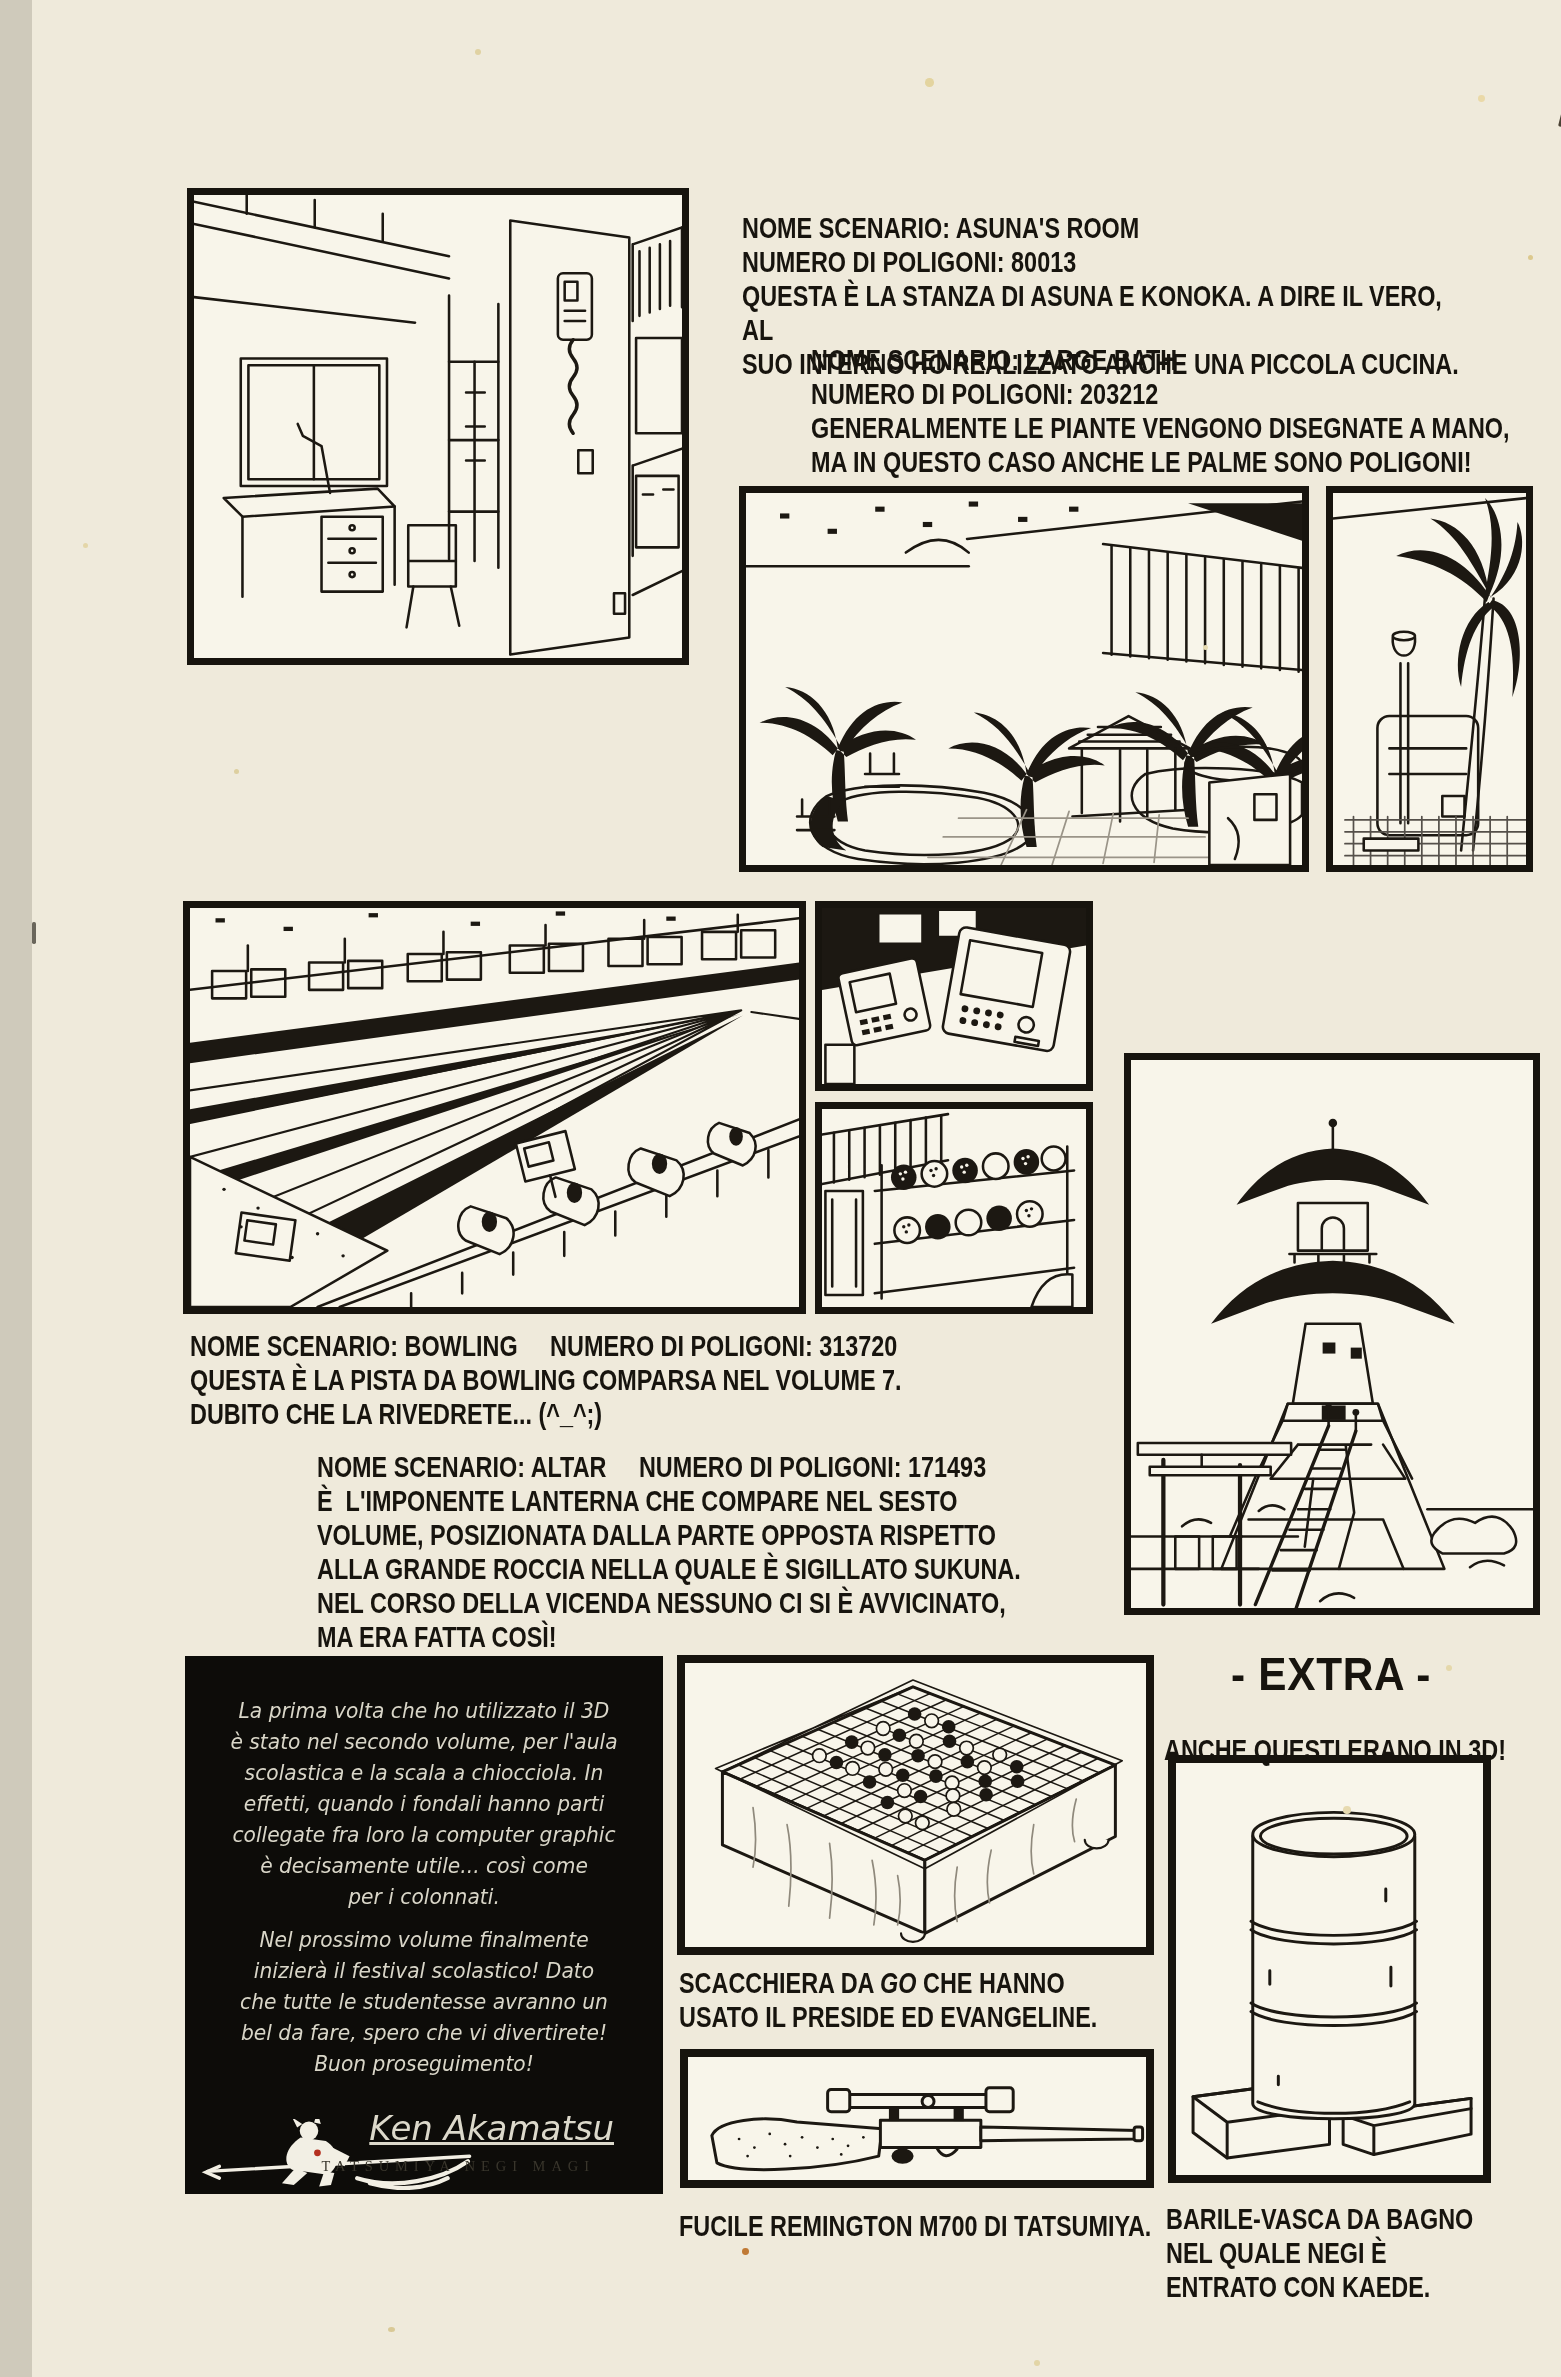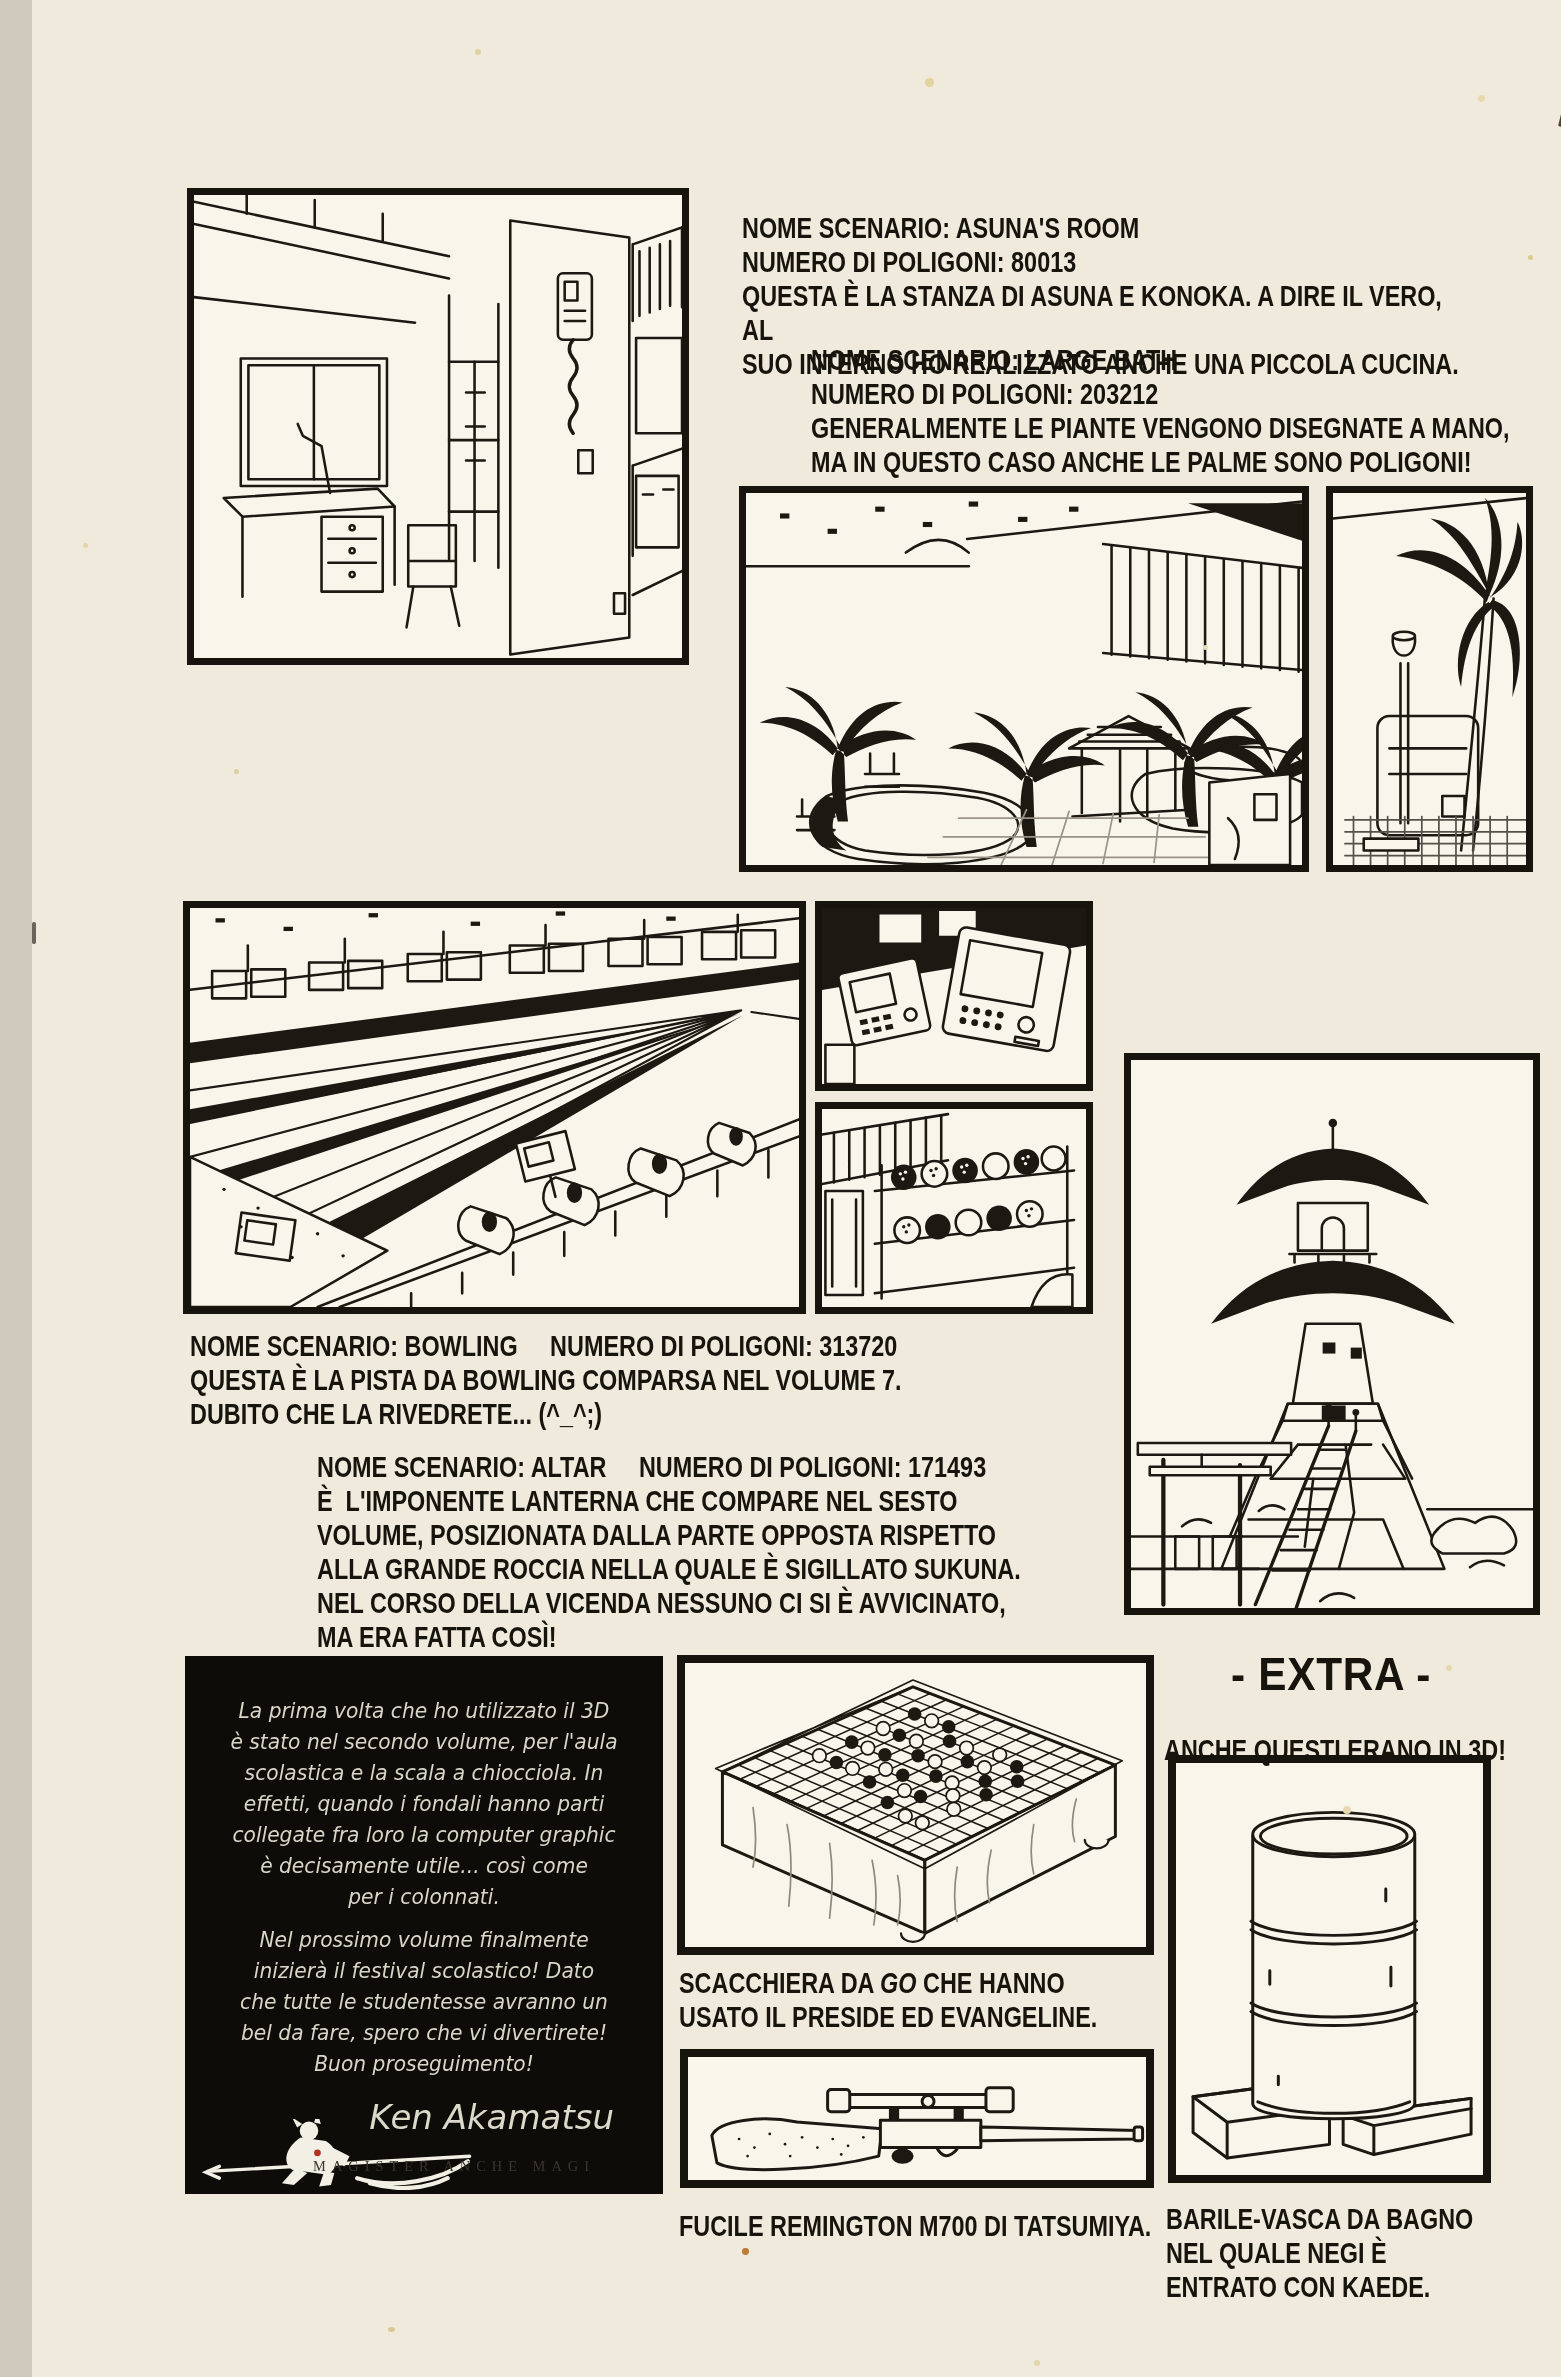--- a/index.html
+++ b/index.html
@@ -505,36 +505,36 @@
 scolastica e la scala a chiocciola. In
 effetti, quando i fondali hanno parti
 collegate fra loro la computer graphic
 è decisamente utile... così come
 per i colonnati.</div>
     <div class="hand" style="top:268px;">Nel prossimo volume finalmente
 inizierà il festival scolastico! Dato
 che tutte le studentesse avranno un
 bel da fare, spero che vi divertirete!
 Buon proseguimento!</div>
-    <div class="signature" style="right:49px;top:441px;">Ken Akamatsu</div>
+    <div class="signature" style="right:49px;top:452px;text-decoration:underline;">Ken Akamatsu</div>
     <svg style="position:absolute;left:15.3px;top:463px;" width="289" height="71" viewBox="0 0 340 84">
       <path d="M8,62 L318,44" stroke="#f2efe4" stroke-width="4" fill="none" stroke-linecap="round"></path>
       <path d="M22,56 L6,63 L22,70" stroke="#f2efe4" stroke-width="4" fill="none" stroke-linecap="round"></path>
       <g fill="#f2efe4" stroke="none">
         <circle cx="128" cy="14" r="11"></circle>
         <path d="M120,6 l-12,-8 6,12 z M134,4 l4,-12 4,14 z"></path>
         <path d="M118,22 C100,34 96,52 108,60 L150,66 C166,56 164,36 148,26 Z"></path>
         <path d="M112,58 L96,76 L110,78 L126,64 Z"></path>
         <path d="M146,62 L140,80 L154,78 L158,64 Z"></path>
         <path d="M148,30 L176,44 L170,56 L144,44 Z"></path>
       </g>
       <circle cx="138" cy="40" r="4" fill="#b5301f" stroke="none"></circle>
       <path d="M185,70 C230,84 285,72 316,50 M200,76 C235,86 268,82 292,70" stroke="#f2efe4" stroke-width="5" fill="none" stroke-linecap="round"></path>
     </svg>
-    <div class="watermark" style="right:68px;bottom:18.7px;">MAGISTER ANCHE MAGI</div>
+    <div class="watermark" style="right:68px;bottom:18.7px;">TATSUMIYA NEGI MAGI</div>
   </div>
 
   <div class="extra-heading" style="left:1129px;top:1647px;width:340px;">- EXTRA -</div>
 
   <div class="caption" style="left:1132px;top:1733px;width:475px;">ANCHE QUESTI ERANO IN 3D!</div>
 
   <div class="caption" style="left:647px;top:1966px;width:611px;"><span>SCACCHIERA DA </span><span class="it">GO</span><span> CHE HANNO
 USATO IL PRESIDE ED EVANGELINE.</span></div>
 
   <div class="caption" style="left:647px;top:2209px;width:662px;">FUCILE REMINGTON M700 DI TATSUMIYA.</div>

